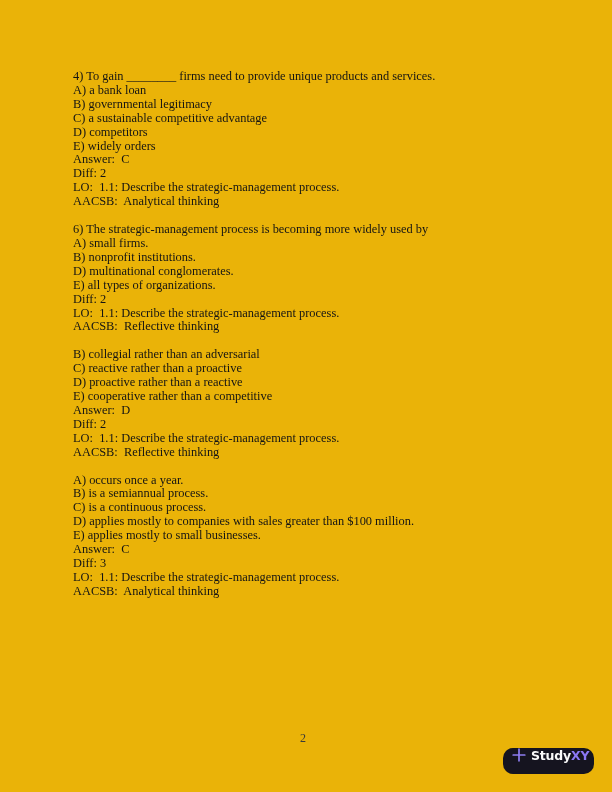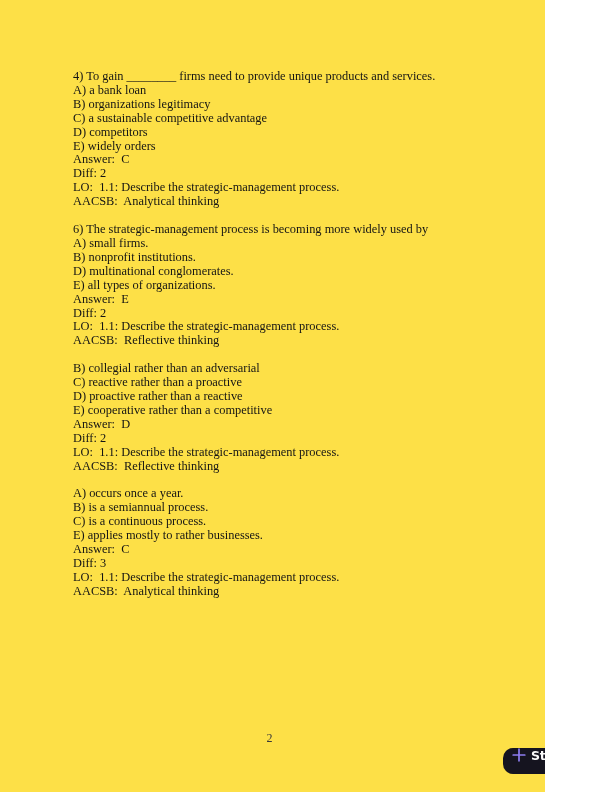--- a/index.html
+++ b/index.html
@@ -9,23 +9,23 @@
     --text-color: #141414;
   }
   * { box-sizing: border-box; }
   html, body {
     margin: 0;
     padding: 0;
     background: #ffffff;
   }
   .page {
     position: relative;
-    width: 545px;
+    width: 612px;
     height: 792px;
-    background: #fde047;
+    background: #eab308;
     overflow: hidden;
     font-family: "Liberation Serif", serif;
     color: var(--text-color);
   }
   .content {
     position: absolute;
     left: 73px;
     top: 70px;
     width: 500px;
     font-size: 12.4px;
@@ -80,58 +80,58 @@
 </head>
 <body>
 
 <div class="page">
 
   <main class="content">
 
     <section class="question-block">
       <div class="line">4) To gain ________ firms need to provide unique products and services.</div>
       <div class="line">A) a bank loan</div>
-      <div class="line">B) organizations legitimacy</div>
+      <div class="line">B) governmental legitimacy</div>
       <div class="line">C) a sustainable competitive advantage</div>
       <div class="line">D) competitors</div>
       <div class="line">E) widely orders</div>
       <div class="line">Answer:  C</div>
       <div class="line">Diff: 2</div>
       <div class="line">LO:  1.1: Describe the strategic-management process.</div>
       <div class="line">AACSB:  Analytical thinking</div>
     </section>
 
     <section class="question-block">
       <div class="line">6) The strategic-management process is becoming more widely used by</div>
       <div class="line">A) small firms.</div>
       <div class="line">B) nonprofit institutions.</div>
       <div class="line">D) multinational conglomerates.</div>
       <div class="line">E) all types of organizations.</div>
-      <div class="line">Answer:  E</div>
       <div class="line">Diff: 2</div>
       <div class="line">LO:  1.1: Describe the strategic-management process.</div>
       <div class="line">AACSB:  Reflective thinking</div>
     </section>
 
     <section class="question-block">
       <div class="line">B) collegial rather than an adversarial</div>
       <div class="line">C) reactive rather than a proactive</div>
       <div class="line">D) proactive rather than a reactive</div>
       <div class="line">E) cooperative rather than a competitive</div>
       <div class="line">Answer:  D</div>
       <div class="line">Diff: 2</div>
       <div class="line">LO:  1.1: Describe the strategic-management process.</div>
       <div class="line">AACSB:  Reflective thinking</div>
     </section>
 
     <section class="question-block">
       <div class="line">A) occurs once a year.</div>
       <div class="line">B) is a semiannual process.</div>
       <div class="line">C) is a continuous process.</div>
-      <div class="line">E) applies mostly to rather businesses.</div>
+      <div class="line">D) applies mostly to companies with sales greater than $100 million.</div>
+      <div class="line">E) applies mostly to small businesses.</div>
       <div class="line">Answer:  C</div>
       <div class="line">Diff: 3</div>
       <div class="line">LO:  1.1: Describe the strategic-management process.</div>
       <div class="line">AACSB:  Analytical thinking</div>
     </section>
 
   </main>
 
   <div class="page-number">2</div>
 

